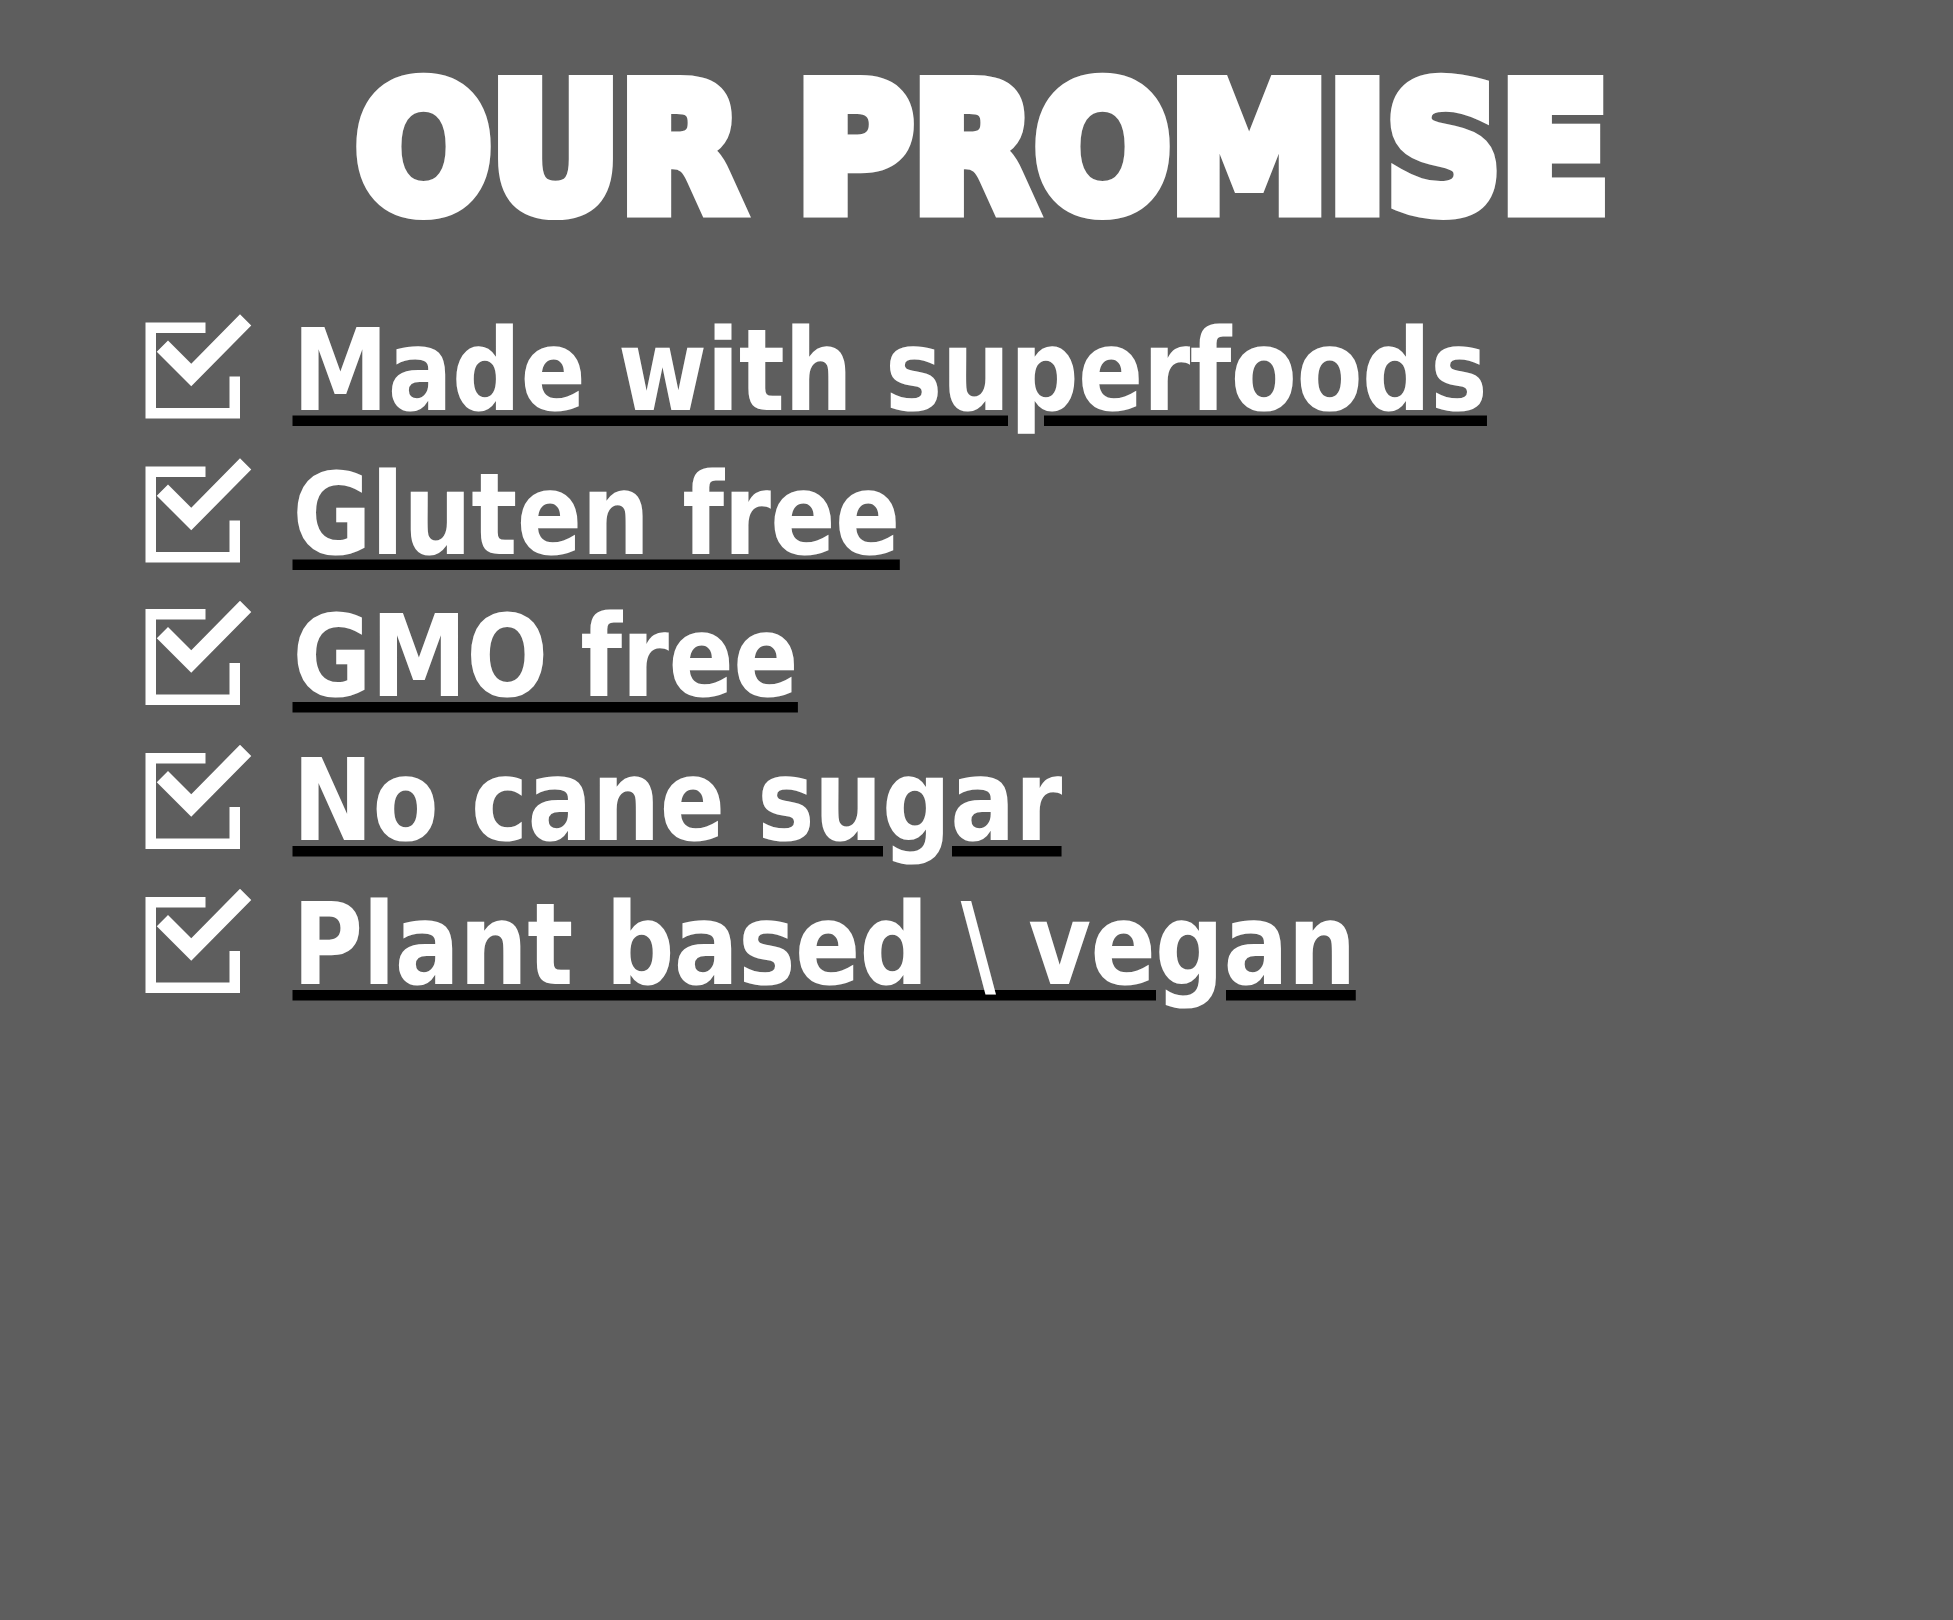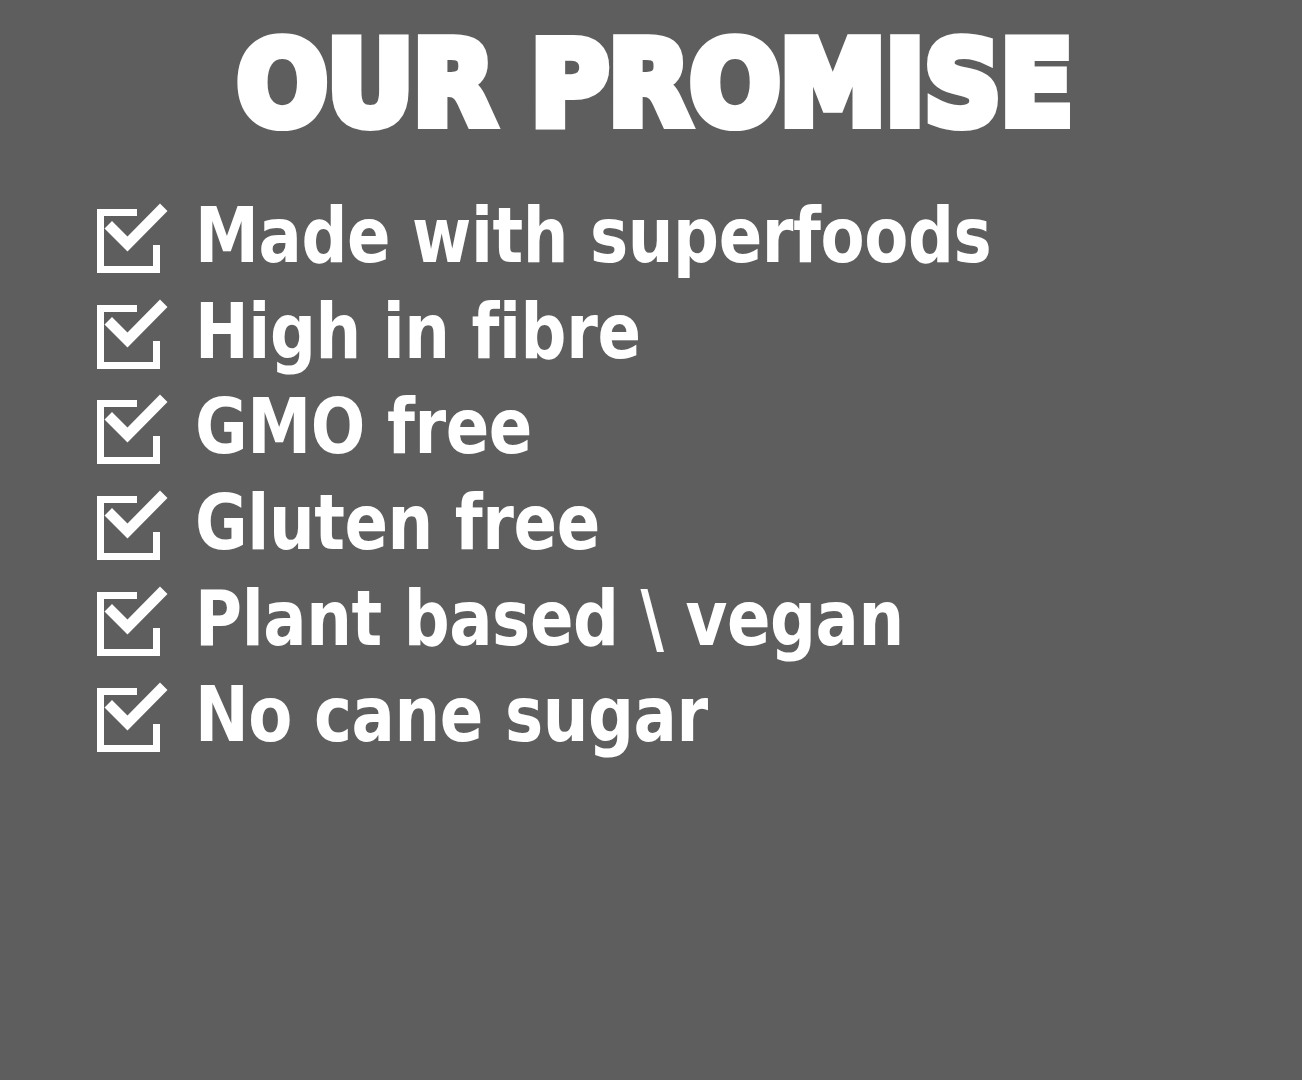--- a/index.html
+++ b/index.html
@@ -18,21 +18,21 @@
     width: 1302px;
     height: 1080px;
     background: #5e5e5e;
     overflow: hidden;
   }
 
   
   .title-wrap {
     position: absolute;
     left: 0;
-    top: 24px;
+    top: 40px;
     width: 1302px;
     height: 120px;
     display: flex;
     align-items: center;
     justify-content: center;
     padding-left: 6px;
     box-sizing: border-box;
   }
   .title {
     display: block;
@@ -55,21 +55,22 @@
   .list {
     position: absolute;
     left: 0;
     top: 190px;
     width: 1302px;
   }
   .row {
     position: relative;
     height: 95.75px;
     display: flex;
-    align-items: center;
+    align-items: flex-end;
+    text-decoration: underline;
   }
   .check {
     position: relative;
     flex: 0 0 auto;
     width: 78px;
     height: 78px;
     margin-left: 94px;
     margin-top: 6px;
   }
   .check svg {
@@ -109,66 +110,57 @@
       <span class="check">
         <svg viewBox="0 0 78 78" xmlns="http://www.w3.org/2000/svg" aria-hidden="true">
           <path d="M3 7 H43 V14 H10 V64 H59 V43 H66 V71 H3 Z" fill="#ffffff"></path>
           <path d="M10.5 26.5 L18 19 L33.5 34.5 L66 1.5 L73.5 9 L33.5 49.5 Z" fill="#ffffff"></path>
         </svg>
       </span>
       <span class="row-label">Made with superfoods</span>
     </div>
 
 
+
     <div class="row">
       <span class="check">
         <svg viewBox="0 0 78 78" xmlns="http://www.w3.org/2000/svg" aria-hidden="true">
           <path d="M3 7 H43 V14 H10 V64 H59 V43 H66 V71 H3 Z" fill="#ffffff"></path>
           <path d="M10.5 26.5 L18 19 L33.5 34.5 L66 1.5 L73.5 9 L33.5 49.5 Z" fill="#ffffff"></path>
         </svg>
       </span>
-      <span class="row-label">High in fibre</span>
+      <span class="row-label">Gluten free</span>
     </div>
 
     <div class="row">
       <span class="check">
         <svg viewBox="0 0 78 78" xmlns="http://www.w3.org/2000/svg" aria-hidden="true">
           <path d="M3 7 H43 V14 H10 V64 H59 V43 H66 V71 H3 Z" fill="#ffffff"></path>
           <path d="M10.5 26.5 L18 19 L33.5 34.5 L66 1.5 L73.5 9 L33.5 49.5 Z" fill="#ffffff"></path>
         </svg>
       </span>
       <span class="row-label">GMO free</span>
     </div>
 
     <div class="row">
       <span class="check">
         <svg viewBox="0 0 78 78" xmlns="http://www.w3.org/2000/svg" aria-hidden="true">
           <path d="M3 7 H43 V14 H10 V64 H59 V43 H66 V71 H3 Z" fill="#ffffff"></path>
           <path d="M10.5 26.5 L18 19 L33.5 34.5 L66 1.5 L73.5 9 L33.5 49.5 Z" fill="#ffffff"></path>
         </svg>
       </span>
-      <span class="row-label">Gluten free</span>
+      <span class="row-label">No cane sugar</span>
     </div>
 
     <div class="row">
       <span class="check">
         <svg viewBox="0 0 78 78" xmlns="http://www.w3.org/2000/svg" aria-hidden="true">
           <path d="M3 7 H43 V14 H10 V64 H59 V43 H66 V71 H3 Z" fill="#ffffff"></path>
           <path d="M10.5 26.5 L18 19 L33.5 34.5 L66 1.5 L73.5 9 L33.5 49.5 Z" fill="#ffffff"></path>
         </svg>
       </span>
       <span class="row-label">Plant based \ vegan</span>
     </div>
 
-    <div class="row">
-      <span class="check">
-        <svg viewBox="0 0 78 78" xmlns="http://www.w3.org/2000/svg" aria-hidden="true">
-          <path d="M3 7 H43 V14 H10 V64 H59 V43 H66 V71 H3 Z" fill="#ffffff"></path>
-          <path d="M10.5 26.5 L18 19 L33.5 34.5 L66 1.5 L73.5 9 L33.5 49.5 Z" fill="#ffffff"></path>
-        </svg>
-      </span>
-      <span class="row-label">No cane sugar</span>
-    </div>
-
 
 
   </div>
 </div>
 
 </body></html>

